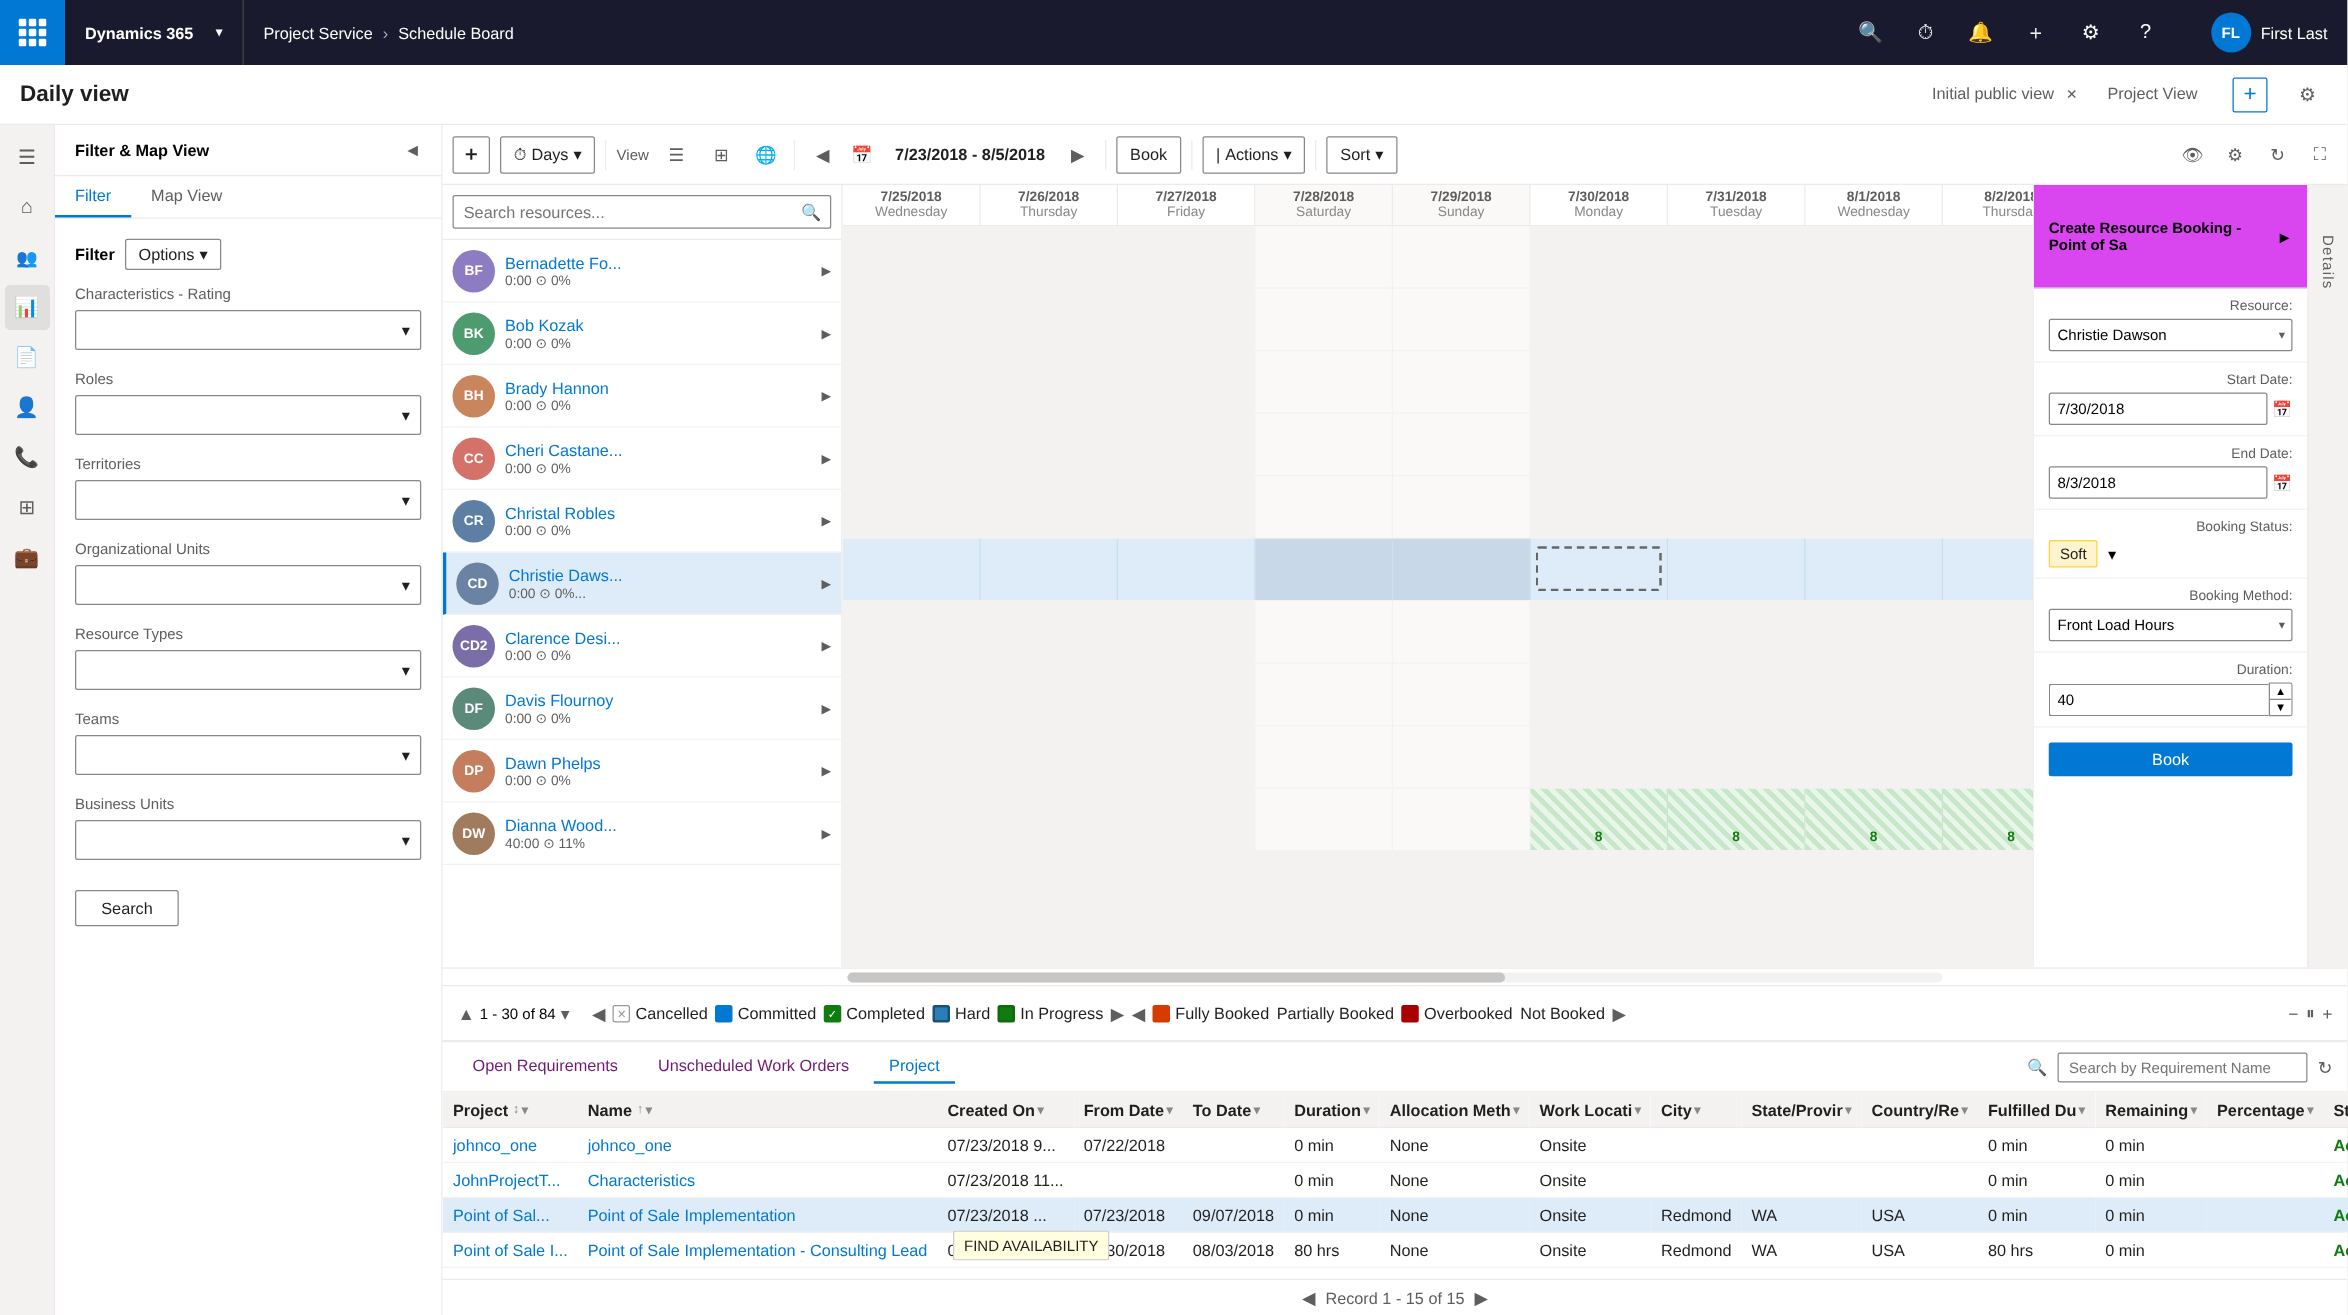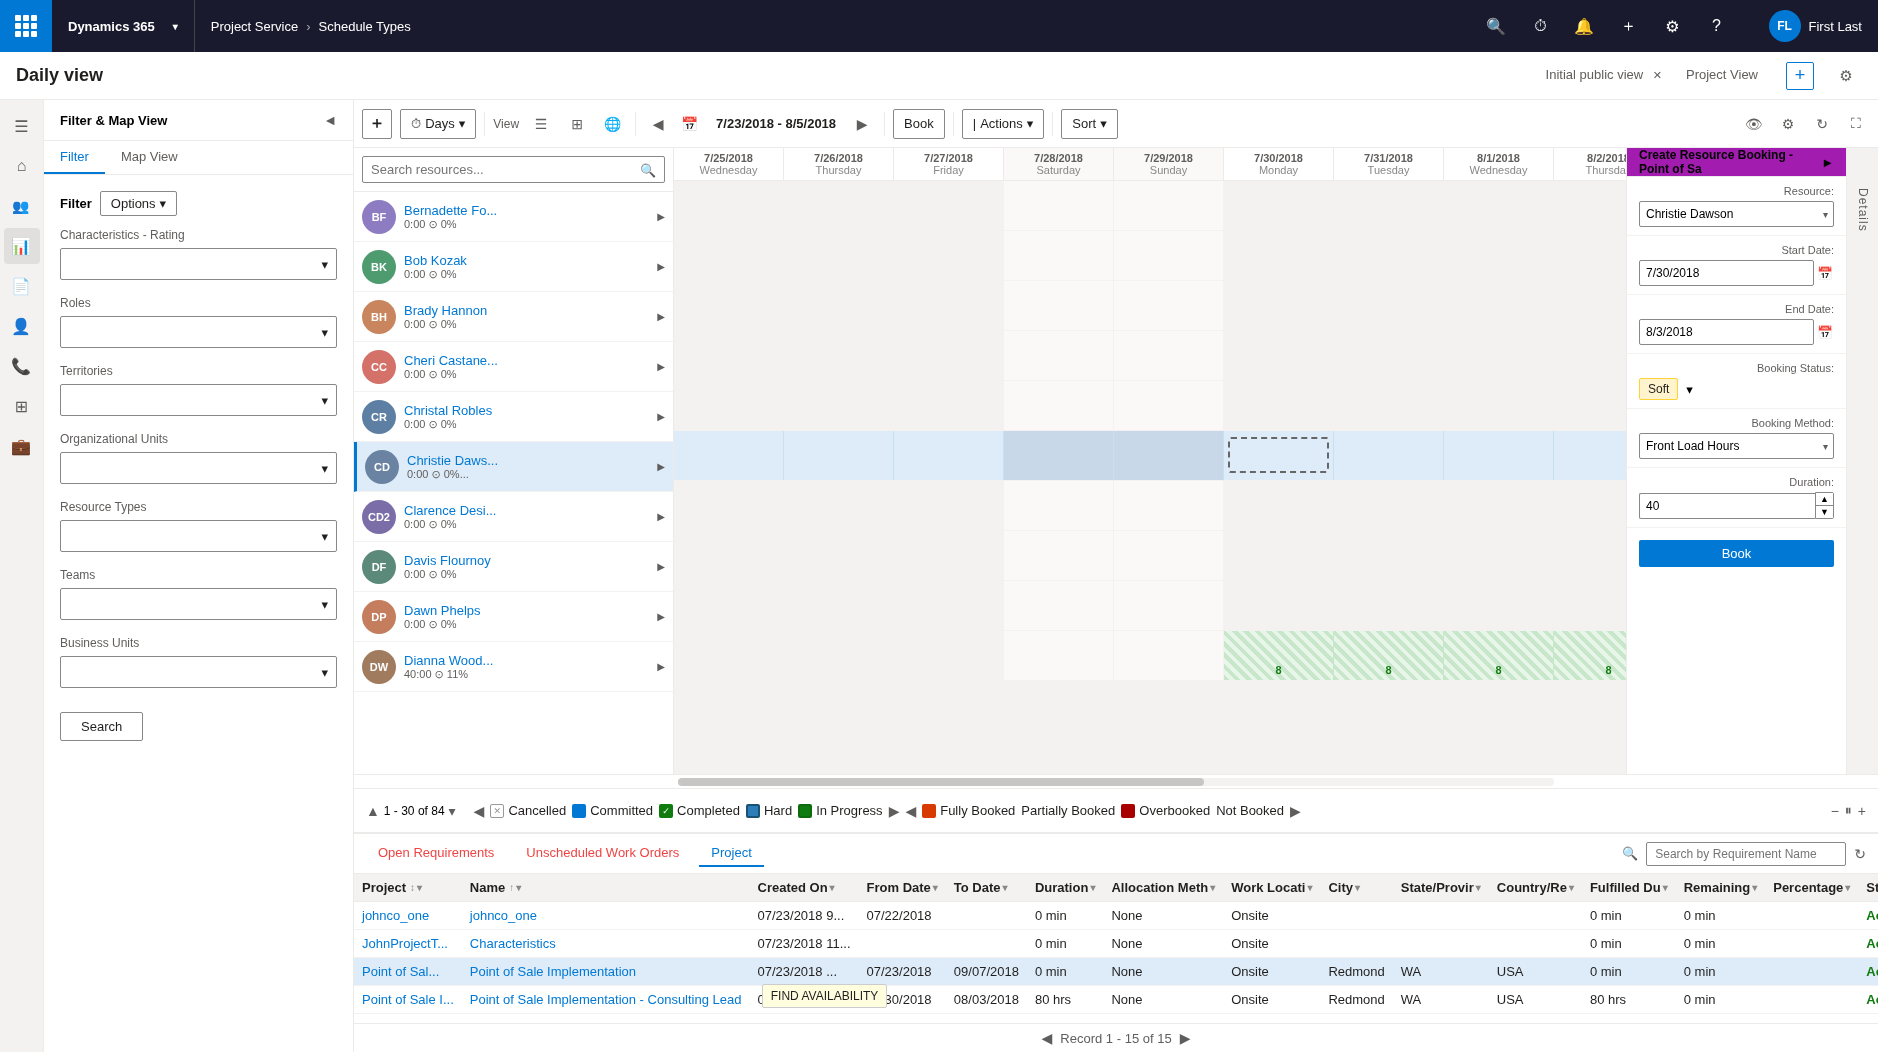--- a/index.html
+++ b/index.html
@@ -298,24 +298,24 @@
     
     .booking-panel {
       width: 220px;
       background: white;
       border-left: 1px solid #edebe9;
       flex-shrink: 0;
       overflow-y: auto;
     }
     .booking-panel-header {
       display: flex; align-items: center; justify-content: flex-start;
-      padding: 0 12px;
+      padding: 27px 12px;
       font-weight: 600; font-size: 13px;
       border-bottom: 1px solid #edebe9;
-      background: #a21caf;
+      background: #d946ef;
     }
     .booking-field {
       padding: 8px 12px;
       border-bottom: 1px solid #f3f2f1;
     }
     .booking-field-label {
       font-size: 11px; color: #605e5c; margin-bottom: 4px; text-align: right;
     }
     .booking-input {
       width: 100%; border: 1px solid #8a8886; padding: 4px 6px;
@@ -370,21 +370,21 @@
       display: flex;
       flex-direction: column;
       flex-shrink: 0;
     }
     .bottom-toolbar {
       display: flex; align-items: center; padding: 6px 12px; gap: 8px;
       border-bottom: 1px solid #edebe9; background: white; flex-shrink: 0;
     }
     .bottom-tab {
       padding: 5px 12px; font-size: 13px; cursor: pointer;
-      color: #ef4444; border-bottom: 2px solid transparent;
+      color: #701a75; border-bottom: 2px solid transparent;
     }
     .bottom-tab.active { color: #0078d4; border-bottom: 2px solid #0078d4; }
     .bottom-toolbar-right {
       margin-left: auto; display: flex; align-items: center; gap: 8px;
     }
     .bottom-search {
       border: 1px solid #8a8886; padding: 4px 8px; border-radius: 2px; font-size: 12px; width: 200px;
     }
 
     
@@ -470,21 +470,21 @@
         <div class="waffle-dot"></div>
     </div>
   </div>
   <div class="top-nav-app">
     <span>Dynamics 365</span>
     <span class="caret">▾</span>
   </div>
   <div class="top-nav-breadcrumb">
     <span>Project Service</span>
     <span class="sep">›</span>
-    <span>Schedule Types</span>
+    <span>Schedule Board</span>
   </div>
   <div class="top-nav-icons">
     <div class="top-nav-icon">🔍</div>
     <div class="top-nav-icon">⏱</div>
     <div class="top-nav-icon">🔔</div>
     <div class="top-nav-icon">＋</div>
     <div class="top-nav-icon">⚙</div>
     <div class="top-nav-icon">?</div>
   </div>
   <div class="top-nav-user">

